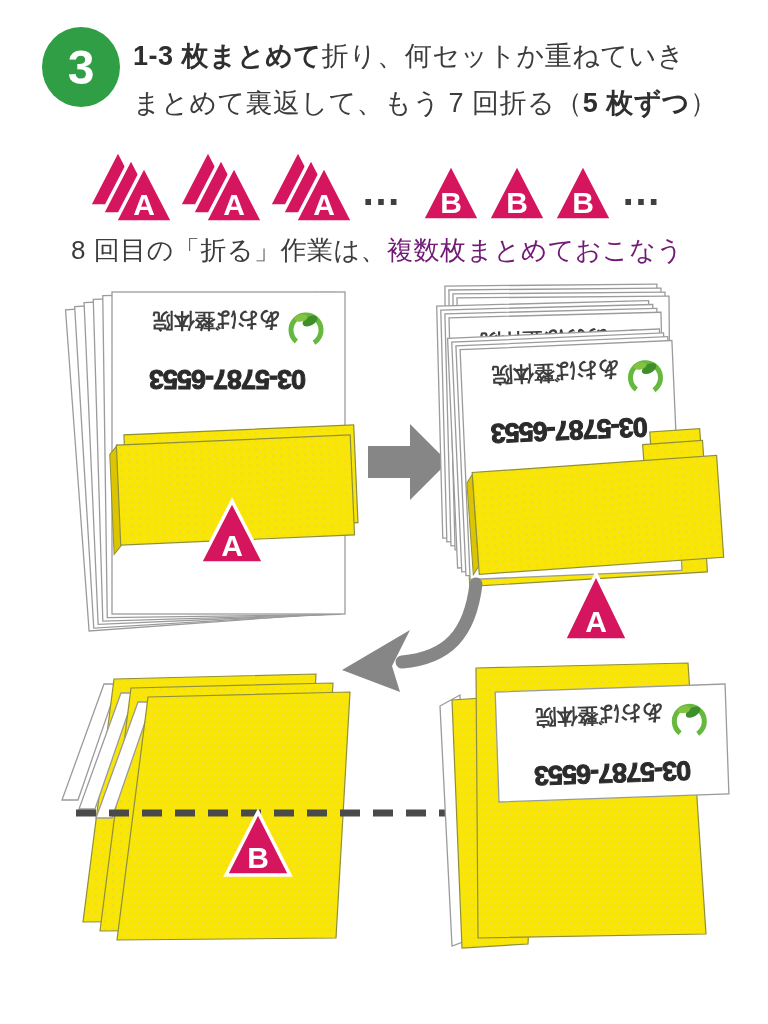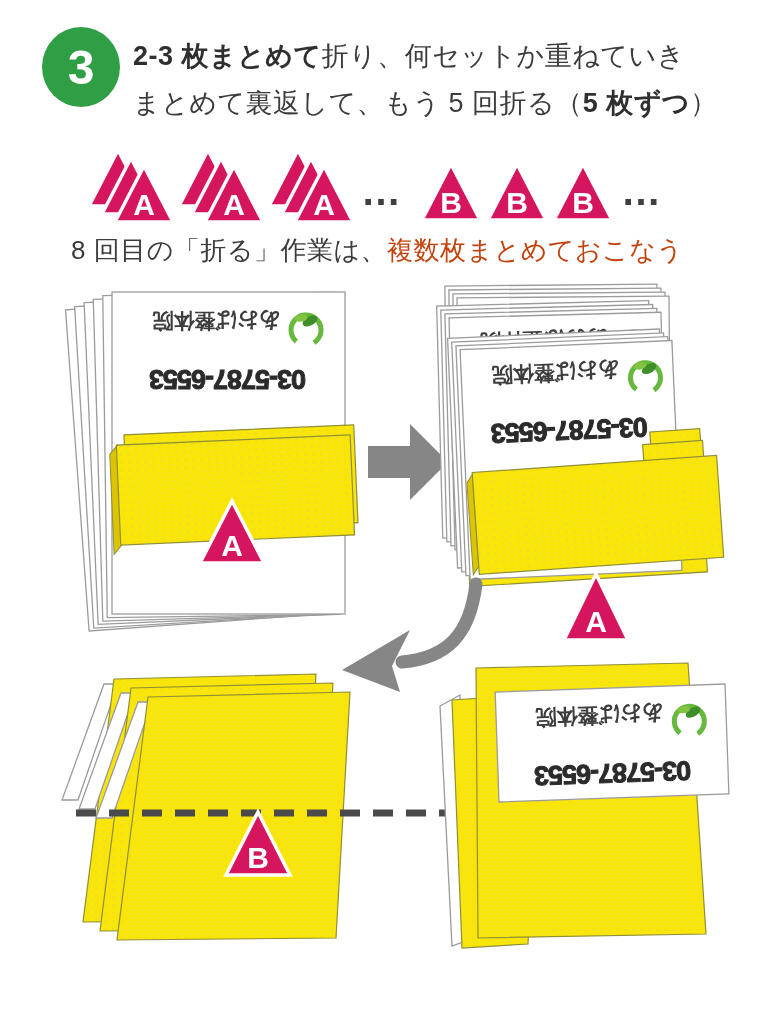--- a/index.html
+++ b/index.html
@@ -7,21 +7,21 @@
         font-family:"Liberation Sans","DejaVu Sans",sans-serif;}
   .layer{position:absolute;left:0;top:0;}
   .step-circle{position:absolute;left:42px;top:27px;width:78px;height:80px;border-radius:50%;
         background:#2f9e44;color:#fff;font-size:48px;font-weight:bold;
         display:flex;align-items:center;justify-content:center;}
   .head-text{position:absolute;left:133px;top:33px;font-size:27px;line-height:47px;
         color:#3c3c3c;letter-spacing:.5px;white-space:nowrap;}
   .head-text b{color:#2f2f2f;}
   .caption{position:absolute;left:71px;top:233px;font-size:26px;font-weight:500;
         color:#3c3c3c;white-space:nowrap;letter-spacing:.5px;}
-  .caption .hl{color:#c2410c;}
+  .caption .hl{color:#701a75;}
   
   .sheet{fill:#ffffff;stroke:#9b9b9b;stroke-width:1.3px;}
   .yellow{fill:url(#dotpat);stroke:#8f8f3a;stroke-width:1.2px;}
   .yellow-edge{fill:#ddc400;stroke:#8f8f3a;stroke-width:1px;}
   .tri{fill:#d6155f;stroke:#ffffff;stroke-width:3.5px;}
   .letter{fill:#ffffff;font:bold 30px "Liberation Sans","DejaVu Sans",sans-serif;text-anchor:middle;}
   .dots{fill:#3f3f3f;font:bold 40px "Liberation Sans","DejaVu Sans",sans-serif;text-anchor:middle;}
   .phone{fill:#2b2b2b;stroke:#2b2b2b;stroke-width:1px;text-anchor:middle;letter-spacing:-1px;
         font:bold 27px "Liberation Sans","DejaVu Sans",sans-serif;}
   .cname{fill:#3d3d3d;font:bold 21px "Liberation Sans","DejaVu Sans",sans-serif;}
@@ -179,21 +179,21 @@
           <text class="cname" x="560" y="772">あおば整体院</text>
         </g>
       </g>
     </g>
   </svg>
 
   <div class="step-circle">
     <span>3</span>
   </div>
   <div class="head-text">
-    <div><b>2-3 枚まとめて</b><span>折り、何セットか重ねていき</span></div>
-    <div><span>まとめて裏返して、もう 5 回折る（</span><b>5 枚ずつ</b><span>）</span></div>
+    <div><b>1-3 枚まとめて</b><span>折り、何セットか重ねていき</span></div>
+    <div><span>まとめて裏返して、もう 7 回折る（</span><b>5 枚ずつ</b><span>）</span></div>
   </div>
 
   <div class="caption">
     <span>8 回目の「折る」作業は、</span><span class="hl">複数枚まとめておこなう</span>
   </div>
 
 </div>
 
 </body></html>

